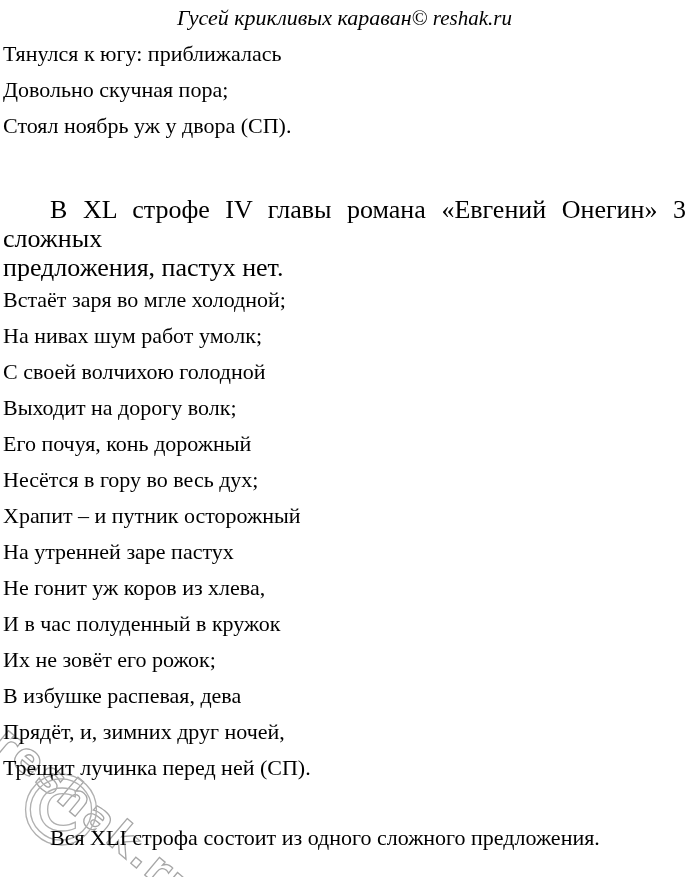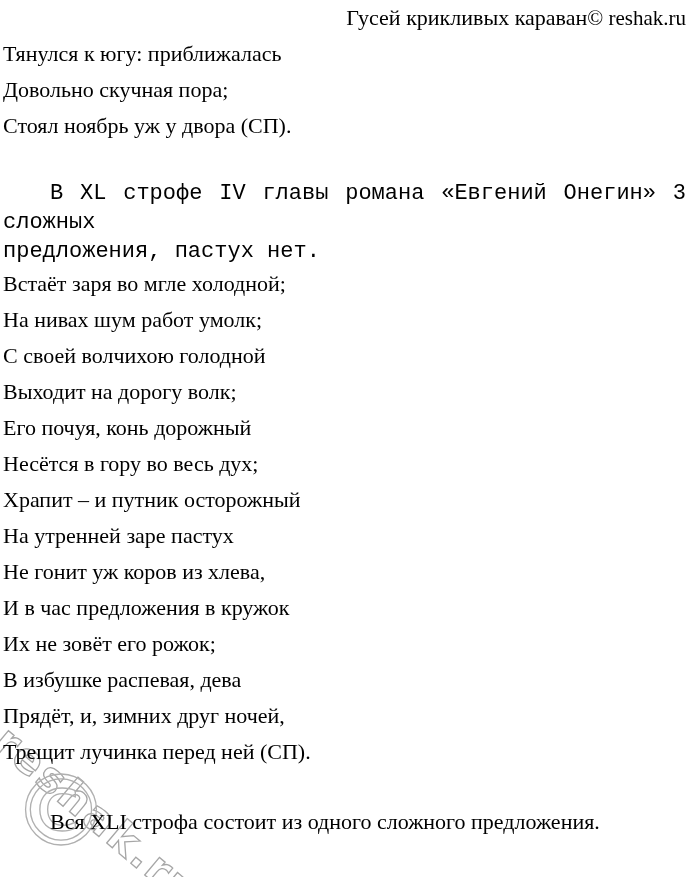--- a/index.html
+++ b/index.html
@@ -17,33 +17,33 @@
     z-index: 1;
     padding: 0 4px 0 3px;
   }
   .vline {
     font-size: 22px;
     line-height: 36px;
     white-space: nowrap;
   }
   .header-row {
     display: flex;
-    justify-content: flex-end;
+    justify-content: center;
     align-items: baseline;
+    font-style: italic;
   }
   .header-copyright {
     font-size: 21px;
     line-height: 36px;
     white-space: nowrap;
   }
   .para-justified {
-    margin-top: 35px;
-    font-size: 22px;
+    margin-top: 51px;
+    font-size: 26px;
     line-height: 29px;
-    font-family: Liberation Mono, monospace;
   }
   .para-justified .pline1 {
     text-indent: 47px;
     text-align: justify;
     text-align-last: justify;
   }
   .para-justified .pline2 {
     text-align: left;
   }
   .stanza-label {
@@ -113,21 +113,21 @@
 
     <div class="vline">Встаёт заря во мгле холодной;</div>
     <div class="vline">На нивах шум работ умолк;</div>
     <div class="vline">С своей волчихою голодной</div>
     <div class="vline">Выходит на дорогу волк;</div>
     <div class="vline">Его почуя, конь дорожный</div>
     <div class="vline">Несётся в гору во весь дух;</div>
     <div class="vline">Храпит – и путник осторожный</div>
     <div class="vline">На утренней заре пастух</div>
     <div class="vline">Не гонит уж коров из хлева,</div>
-    <div class="vline">И в час предложения в кружок</div>
+    <div class="vline">И в час полуденный в кружок</div>
     <div class="vline">Их не зовёт его рожок;</div>
     <div class="vline">В избушке распевая, дева</div>
     <div class="vline">Прядёт, и, зимних друг ночей,</div>
     <div class="vline">Трещит лучинка перед ней (СП).</div>
 
     <div class="para-final">Вся XLI строфа состоит из одного сложного предложения.</div>
 
   </div>
 </div>
 

